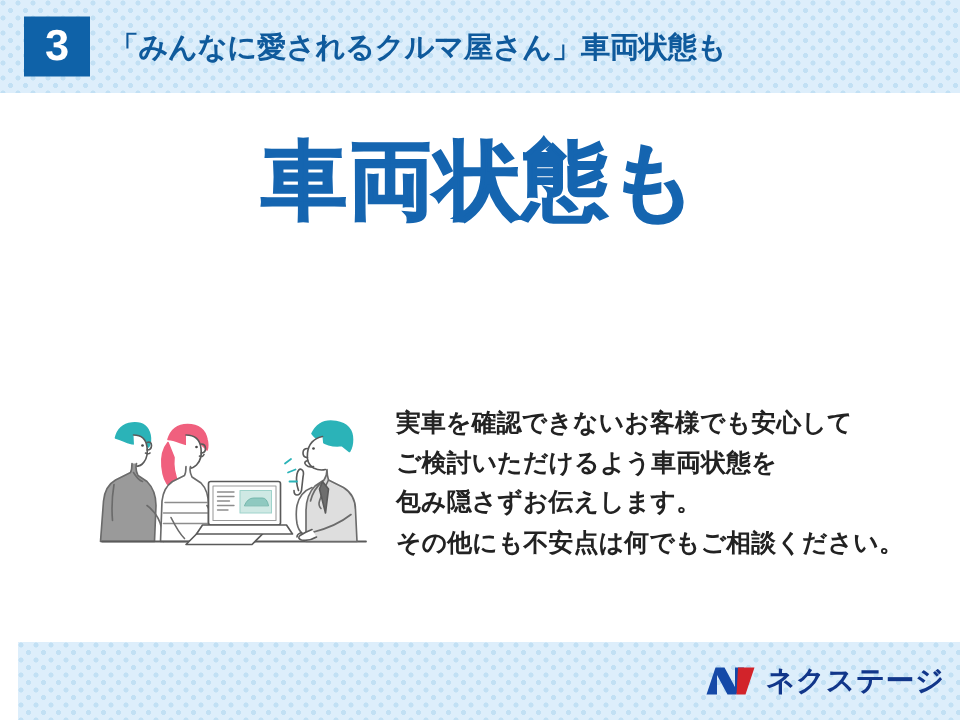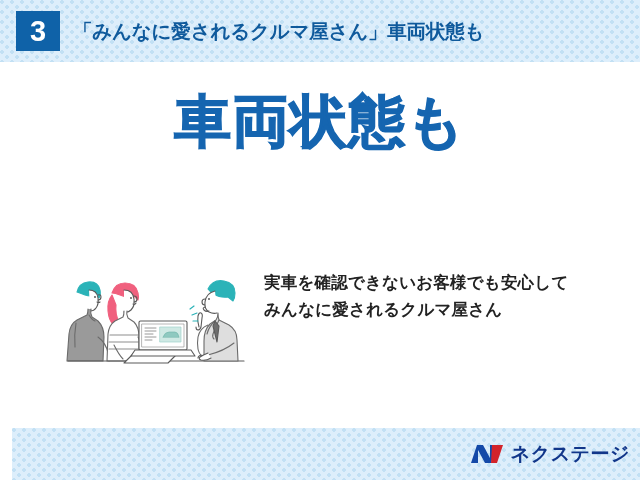--- a/index.html
+++ b/index.html
@@ -268,21 +268,23 @@
 
             <path d="M182 78 q-10 8 -26 12" stroke="#6b6b6b"></path>
             <path d="M156 88 q-5 2 -8 4 q-2 2 1 3 q5 1 10 -2" fill="#ffffff" stroke="#5a5a5a"></path>
             <path d="M149 90 q-3 1 -3 3" stroke="#5a5a5a"></path>
           </g>
         </svg>
       </div>
 
       <div class="body-text">
         <p>実車を確認できないお客様でも安心して</p>
-        <p>みんなに愛されるクルマ屋さん</p>
+        <p>ご検討いただけるよう車両状態を</p>
+        <p>包み隠さずお伝えします。</p>
+        <p>その他にも不安点は何でもご相談ください。</p>
       </div>
 
     </div>
   </div>
 
   <div class="footer dotband">
     <div class="brand">
       <div class="brand-mark">
         <svg viewBox="0 0 34 24" xmlns="http://www.w3.org/2000/svg">
 

